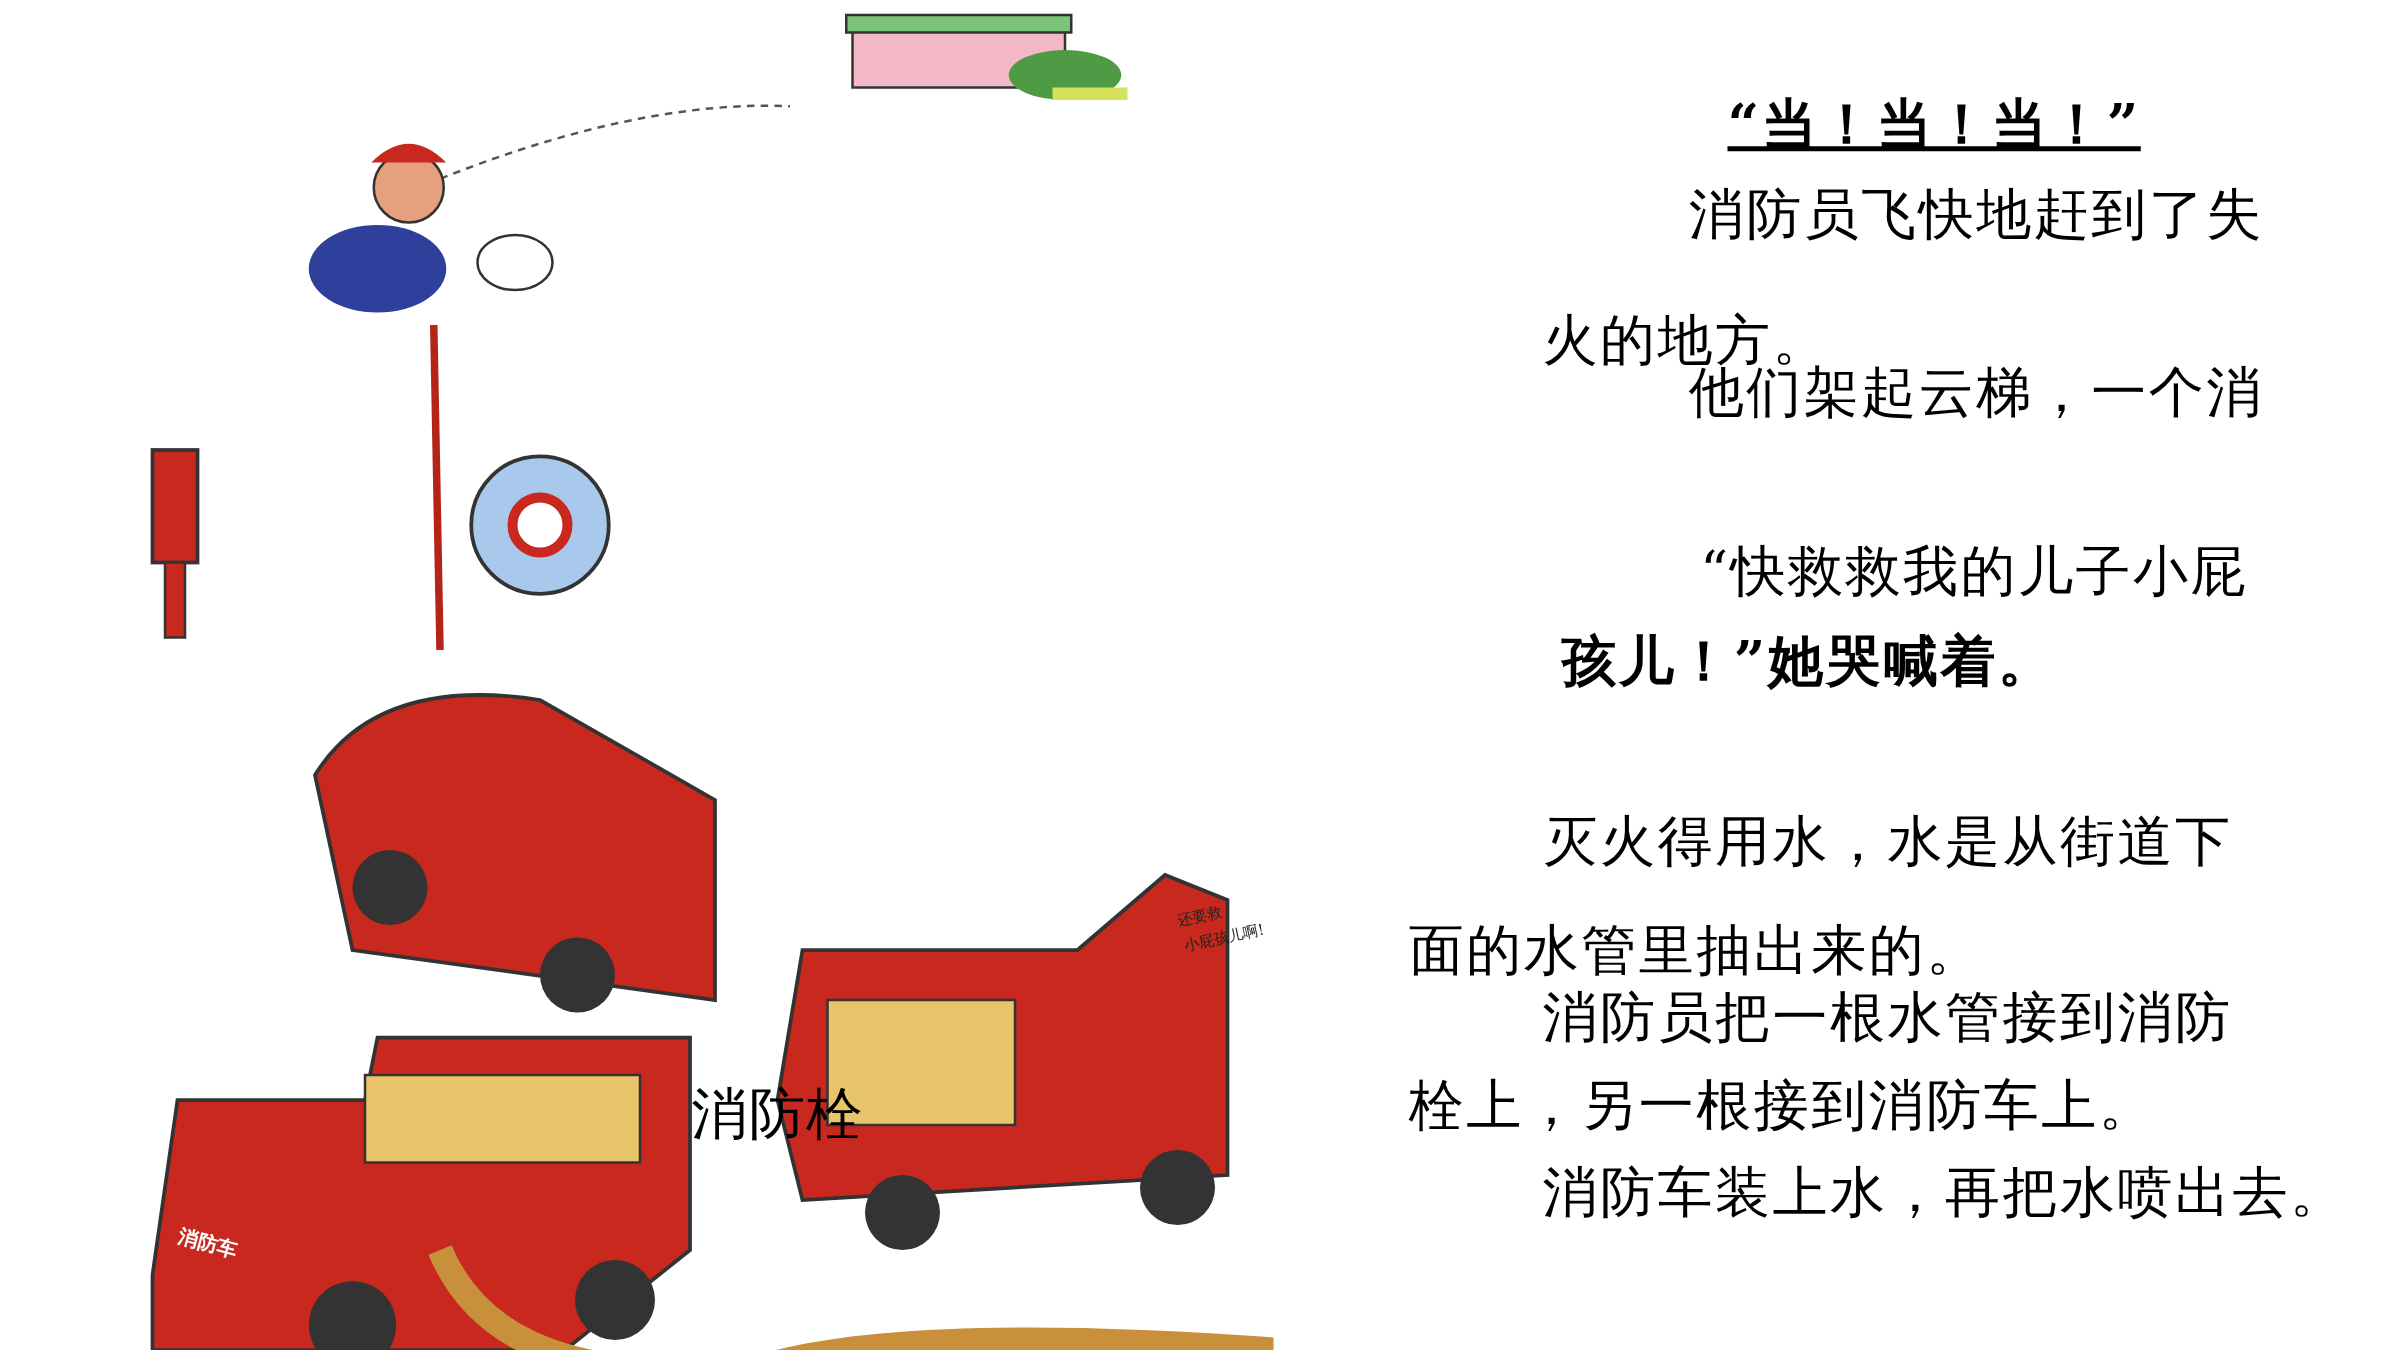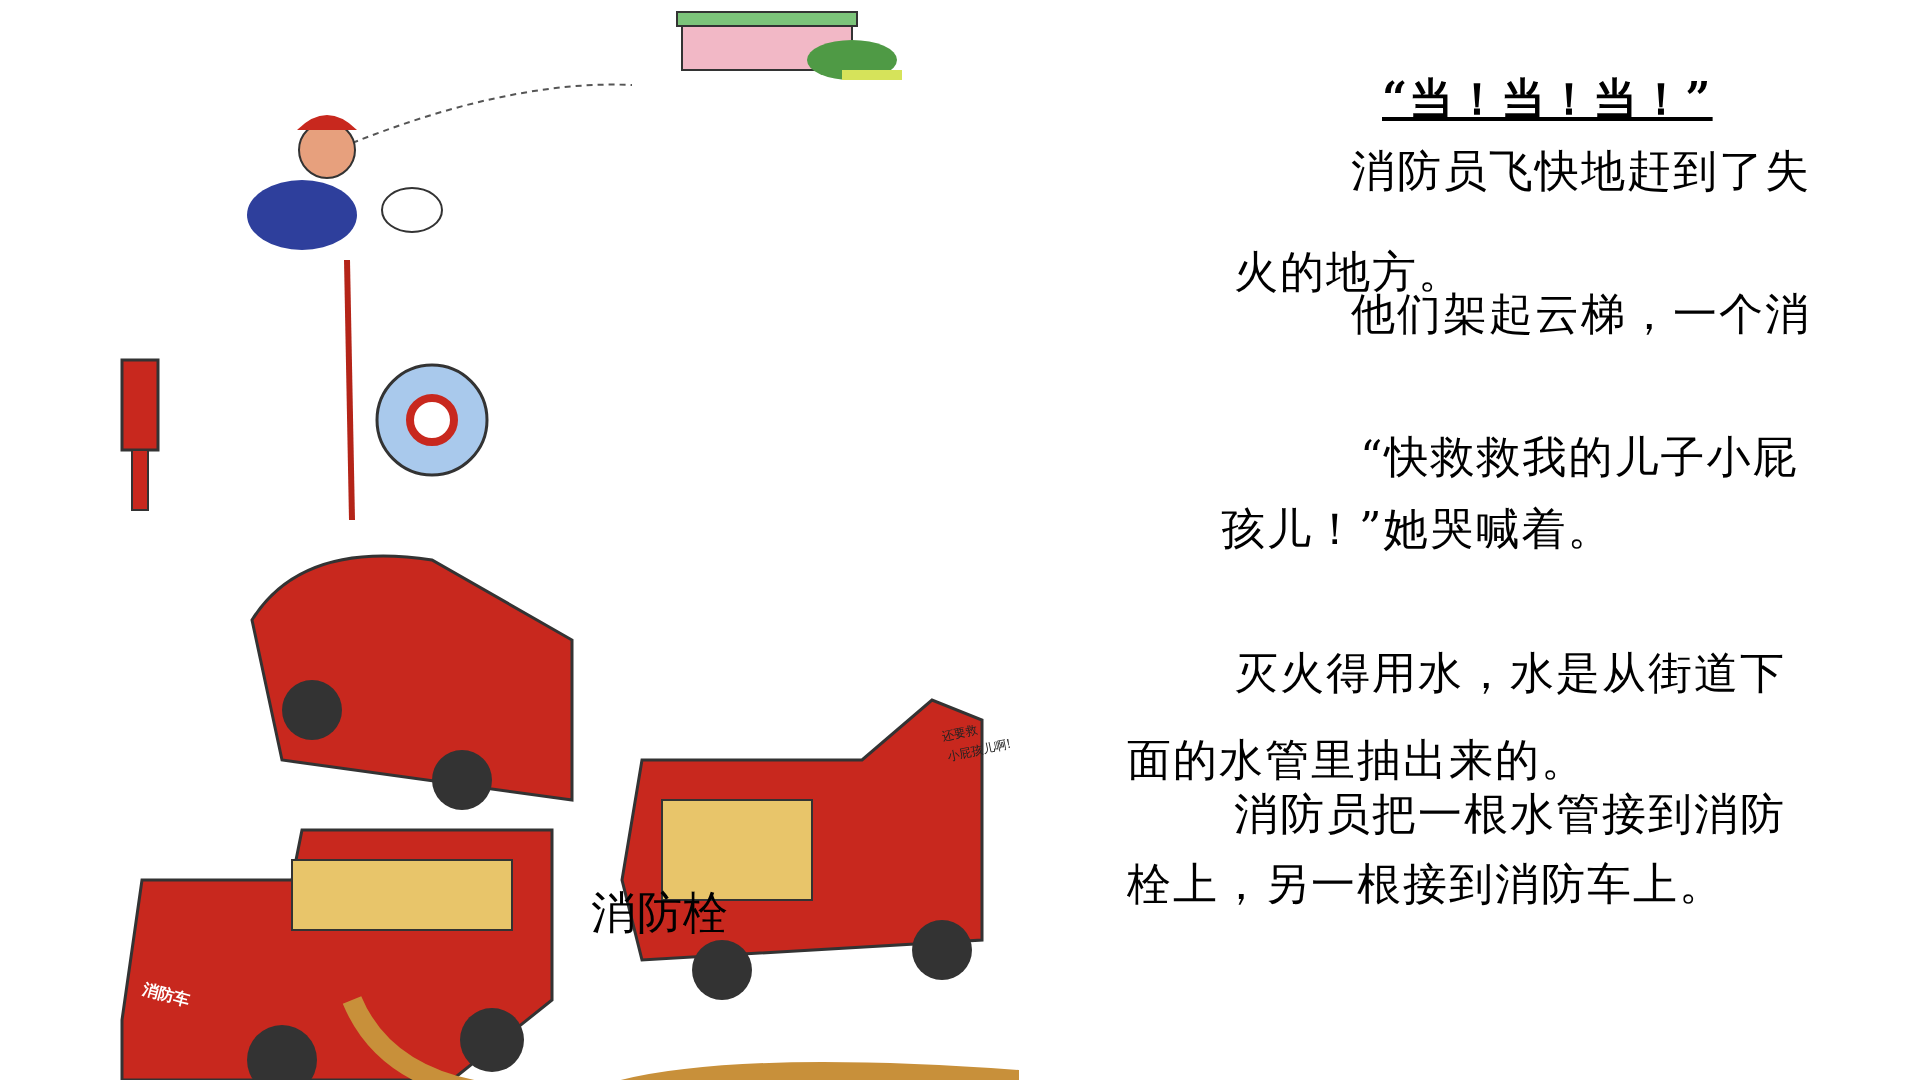--- a/index.html
+++ b/index.html
@@ -1,19 +1,19 @@
 <!DOCTYPE html>
 <html><head>
 <meta charset="utf-8">
 <style>
   html,body{margin:0;padding:0;background:#ffffff;}
   body{width:1920px;height:1080px;position:relative;overflow:hidden;font-family:"DejaVu Serif","Liberation Serif",serif;color:#000;}
   .illustration{position:absolute;left:102px;top:0;width:917px;height:1080px;background:#fff;overflow:hidden;}
   .illustration svg{position:absolute;left:0;top:0;}
-  .caption{position:absolute;left:553px;top:883px;font-size:45px;letter-spacing:1px;padding-left:38px;}
+  .caption{position:absolute;left:553px;top:861px;font-size:45px;letter-spacing:1px;}
   .sign{position:absolute;font-family:"DejaVu Sans","Liberation Sans",sans-serif;font-weight:bold;color:#fff;}
   .text-panel{position:absolute;left:1100px;top:0;width:820px;height:1080px;}
   .line{position:absolute;font-size:44px;white-space:nowrap;letter-spacing:2px;}
   .title{font-weight:bold;}
   .handwriting{position:absolute;font-size:12px;color:#222;transform:rotate(-12deg);font-family:"DejaVu Serif",serif;}
 </style>
 </head>
 <body>
 
 <div class="illustration">
@@ -62,18 +62,19 @@
 </div>
 
 <div class="caption">消防栓</div>
 
 <div class="text-panel">
   <div class="line title" style="left:282px;top:70px;text-decoration:underline;">“当！当！当！”</div>
   <div class="line" style="left:251px;top:142px;">消防员飞快地赶到了失</div>
   <div class="line" style="left:134px;top:213px;margin-top:30px;">火的地方。</div>
   <div class="line" style="left:251px;top:285px;">他们架起云梯，一个消</div>
   <div class="line" style="left:260px;top:428px;">“快救救我的儿子小屁</div>
-  <div class="line" style="left:121px;top:500px;">孩儿！”她哭喊着。</div>
+  <div class="line" style="left:149px;top:500px;font-weight:bold;">孩儿！”她哭喊着。</div>
   <div class="line" style="left:134px;top:644px;">灭火得用水，水是从街道下</div>
   <div class="line" style="left:27px;top:731px;">面的水管里抽出来的。</div>
   <div class="line" style="left:134px;top:785px;">消防员把一根水管接到消防</div>
   <div class="line" style="left:27px;top:855px;">栓上，另一根接到消防车上。</div>
+  <div class="line" style="left:134px;top:925px;">消防车装上水，再把水喷出去。</div>
 </div>
 
 </body></html>

